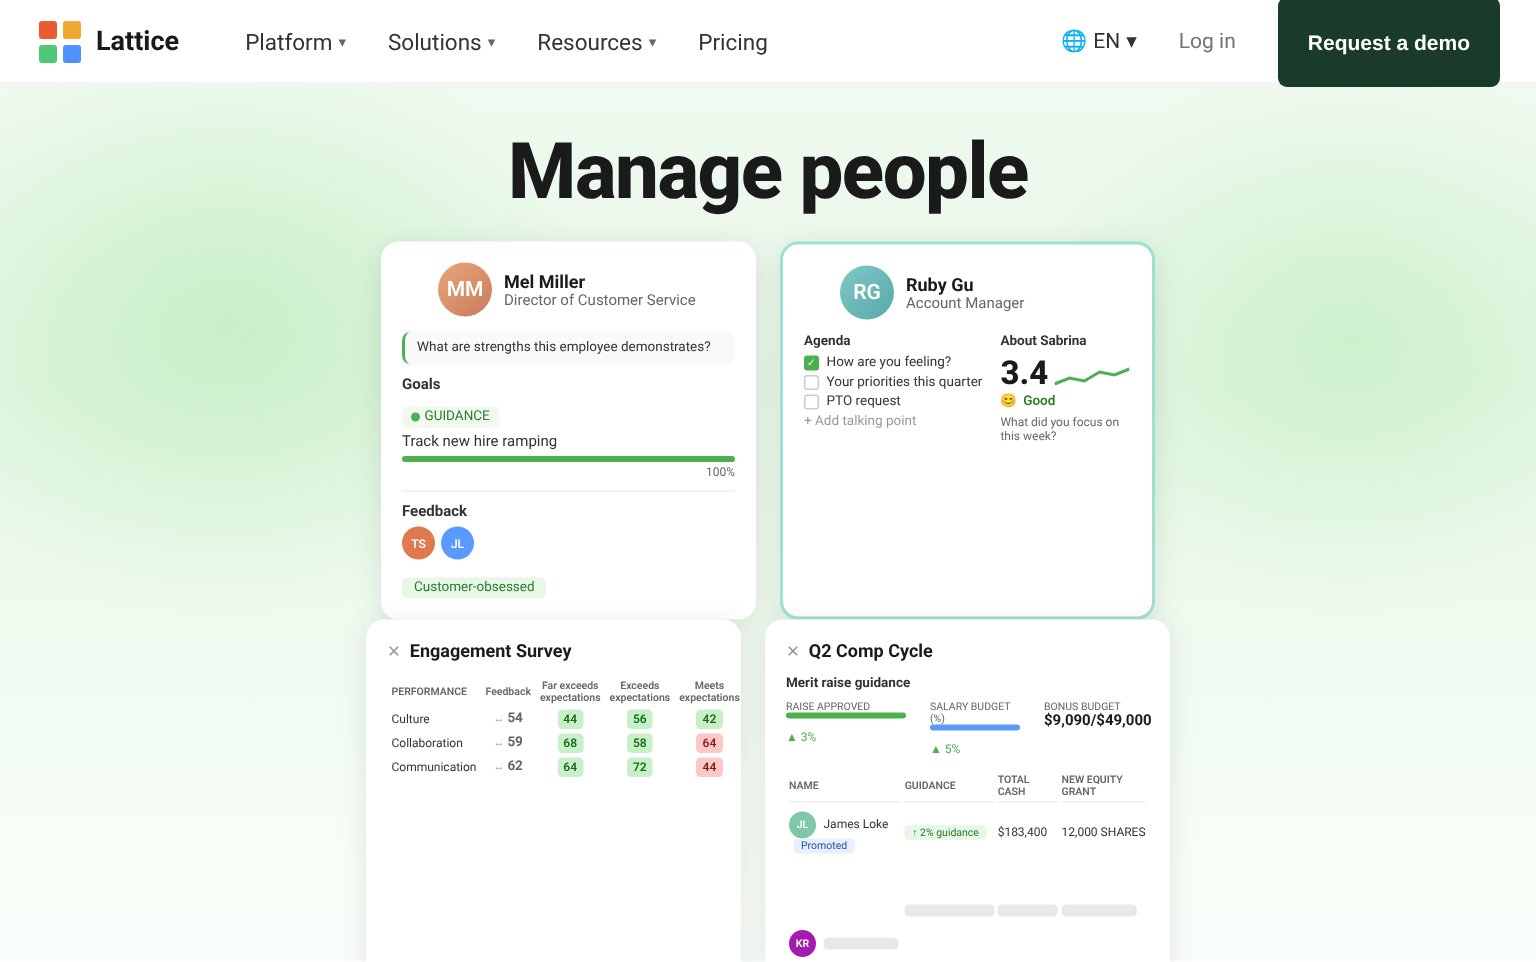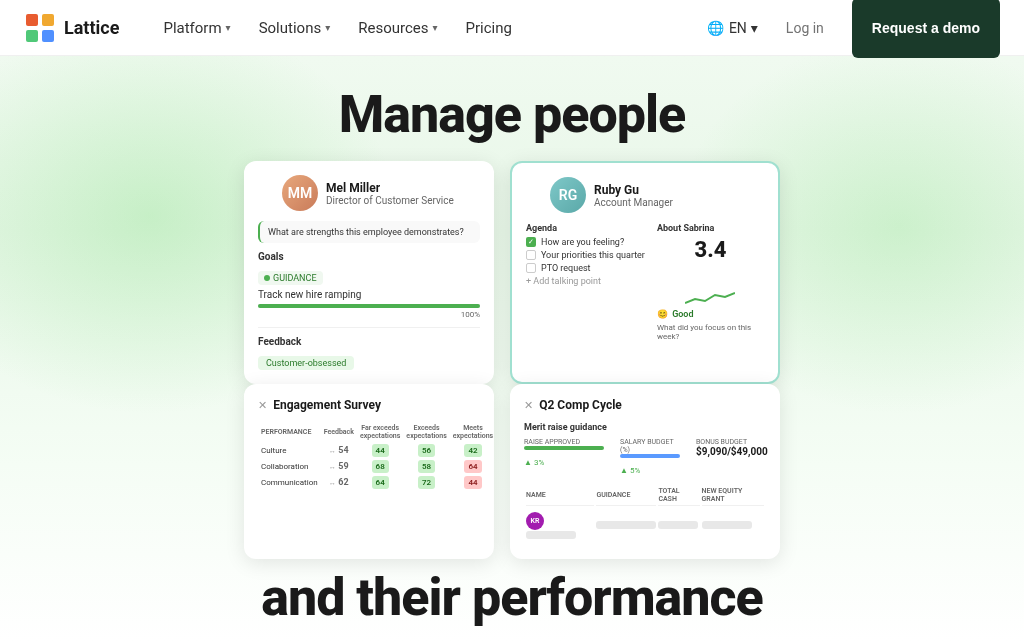--- a/index.html
+++ b/index.html
@@ -276,21 +276,21 @@
       color: #333;
       background: #f9f9f9;
       padding: 6px 8px;
       border-radius: 6px;
       margin-bottom: 8px;
       border-left: 2px solid #4caf50;
     }
 
     
     .card-ruby {
-      width: 270px;
+      width: 250px;
       padding: 14px;
       border: 2px solid #a0e0d0;
     }
     .agenda-section { margin-bottom: 8px; }
     .agenda-item {
       display: flex;
       align-items: center;
       gap: 5px;
       margin-bottom: 3px;
       font-size: 9px;
@@ -332,22 +332,21 @@
       margin-bottom: 4px;
     }
     .rating-number {
       font-size: 22px;
       font-weight: 800;
       color: #1a1a1a;
     }
     .rating-row {
       display: flex;
       align-items: center;
-      gap: 23px;
-      flex-direction: column;
+      gap: 4px;
     }
     .sparkline {
       width: 50px;
       height: 24px;
     }
     .good-badge {
       display: flex;
       align-items: center;
       gap: 4px;
       font-size: 9px;
@@ -480,21 +479,21 @@
       border-radius: 50%;
       display: inline-flex;
       align-items: center;
       justify-content: center;
       color: #fff;
       font-size: 7px;
       font-weight: 600;
       margin-right: 3px;
     }
     .ca1 { background: #7ec8a8; }
-    .ca2 { background: #a21caf; }
+    .ca2 { background: #a21caf; margin-top: 42px; }
 
     
     .hero-title-bottom {
       font-size: 52px;
       font-weight: 800;
       color: #1a1a1a;
       text-align: center;
       position: relative;
       z-index: 2;
       margin-top: 8px;
@@ -574,20 +573,24 @@
         <div class="card-tag-dot"></div>
         <span>GUIDANCE</span>
       </div>
       <div class="card-goal-text">Track new hire ramping</div>
       <div class="progress-bar">
         <div class="progress-fill" style="width:100%"></div>
       </div>
       <div class="progress-label">100%</div>
       <div class="card-divider"></div>
       <div class="card-section-label">Feedback</div>
+      <div class="feedback-avatars">
+        <div class="feedback-avatar fa1">TS</div>
+        <div class="feedback-avatar fa2">JL</div>
+      </div>
       <span class="badge-green">Customer-obsessed</span>
     </div>
 
     <div class="card card-ruby">
       <div class="card-header">
         <div class="avatar avatar-ruby">RG</div>
         <div>
           <div class="card-person-name">Ruby Gu</div>
           <div class="card-person-title">Account Manager</div>
         </div>
@@ -704,20 +707,32 @@
           <tr>
             <th>NAME</th>
             <th>GUIDANCE</th>
             <th>TOTAL CASH</th>
             <th>NEW EQUITY GRANT</th>
           </tr>
         </thead>
         <tbody>
           <tr>
             <td>
+              <span class="comp-avatar ca1">JL</span>
+              James Loke
+              <span class="promoted-badge">Promoted</span>
+            </td>
+            <td>
+              <span class="guidance-badge">↑ 2% guidance</span>
+            </td>
+            <td>$183,400</td>
+            <td>12,000 SHARES</td>
+          </tr>
+          <tr>
+            <td>
               <span class="comp-avatar ca2">KR</span>
               <span style="background:#e8e8e8;border-radius:3px;display:inline-block;width:50px;height:8px;vertical-align:middle;"></span>
             </td>
             <td>
               <span style="background:#e8e8e8;border-radius:3px;display:inline-block;width:60px;height:8px;"></span>
             </td>
             <td>
               <span style="background:#e8e8e8;border-radius:3px;display:inline-block;width:40px;height:8px;"></span>
             </td>
             <td>

